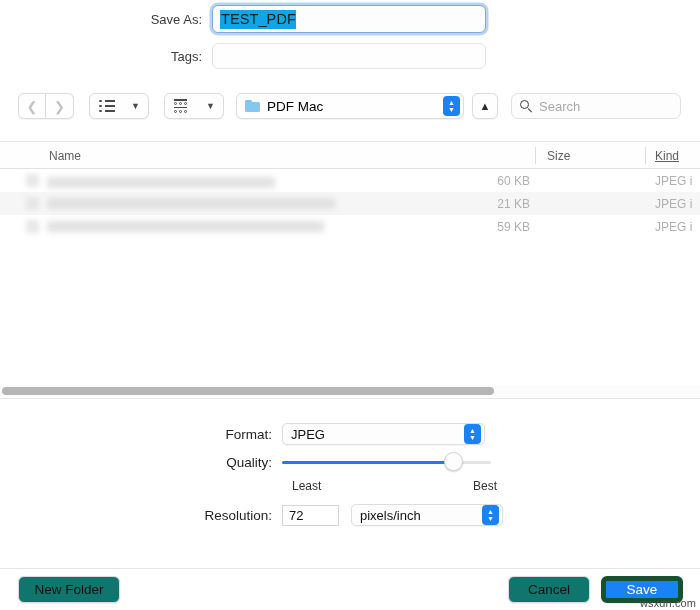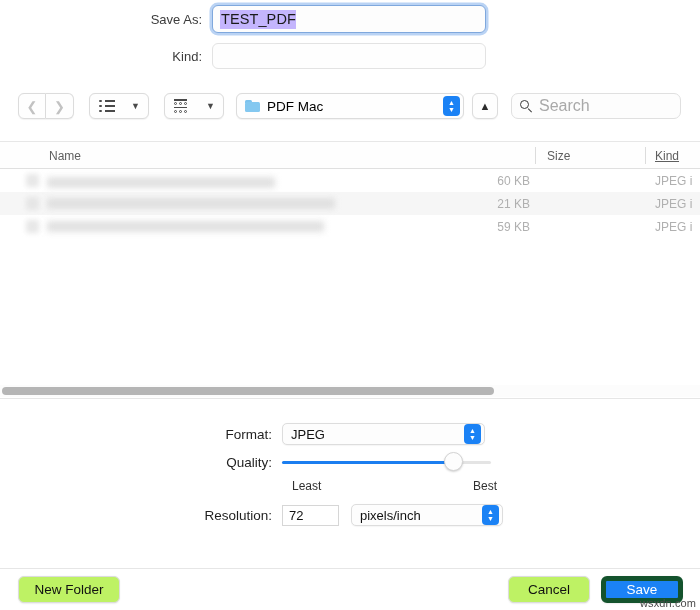--- a/index.html
+++ b/index.html
@@ -67,21 +67,21 @@
     inset: 0;
     border: 1px solid #7fa8dd;
     border-radius: 6px;
     box-shadow: 0 0 0 2.5px rgba(130,175,235,0.55);
     background: #fdfdfd;
     display: flex;
     align-items: center;
     padding: 0 7px;
   }
   .selected-text {
-    background: #c4b5fd;
+    background: #0ea5e9;
     color: #1a1a1a;
     font-size: 14.5px;
     letter-spacing: 0.1px;
     padding: 1px 0px 2px 1px;
   }
 
   .tags-field {
     width: 274px;
     height: 26px;
     border: 1px solid #e3e3e3;
@@ -206,21 +206,21 @@
     border: 1.4px solid #3a3a3a;
     border-radius: 50%;
   }
   .search-glyph .handle {
     position: absolute; top: 8px; left: 7.5px;
     width: 4.5px; height: 1.4px;
     background: #3a3a3a;
     transform: rotate(45deg);
     transform-origin: left center;
   }
-  .search-ph { font-size: 16px; color: #a9a9a9; }
+  .search-ph { font-size: 13px; color: #a9a9a9; }
 
   
   .list-area {
     position: absolute;
     top: 141px; left: 0;
     width: 700px;
     height: 244px;
     background: #ffffff;
     border-top: 1px solid #e7e7e7;
   }
@@ -418,21 +418,21 @@
   }
   .btn {
     position: absolute;
     height: 27px;
     border-radius: 6px;
     display: flex;
     align-items: center;
     justify-content: center;
     font-size: 13.5px;
     border: 1px solid #dcdcdc;
-    background: #bef264;
+    background: #0f766e;
     color: #111;
     box-shadow: 0 0.5px 1.5px rgba(0,0,0,0.07);
   }
   .btn-newfolder { left: 18px; top: 7px; width: 102px; }
   .btn-cancel { left: 508px; top: 7px; width: 82px; }
   .btn-save {
     left: 601px; top: 7px; width: 82px;
     background: #1b82f5;
     border: 5px solid #14532d;
     color: #ffffff;
@@ -456,21 +456,21 @@
     <div class="form-row row-saveas">
       <div class="form-label">Save As:</div>
       <div class="saveas-wrap">
         <div class="saveas-field">
           <span class="selected-text">TEST_PDF</span>
         </div>
       </div>
     </div>
 
     <div class="form-row row-tags">
-      <div class="form-label">Kind:</div>
+      <div class="form-label">Tags:</div>
       <div class="tags-field text-field" placeholder=""></div>
     </div>
 
   </div>
 
   <div class="toolbar">
 
     <div class="nav-group">
       <div class="nav-btn first">
         <span class="chev">❮</span>

